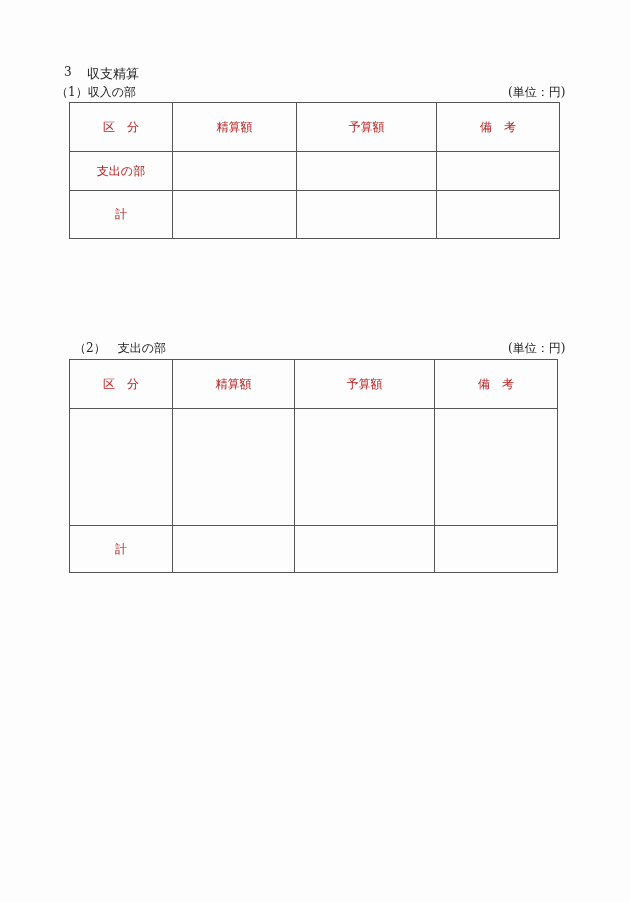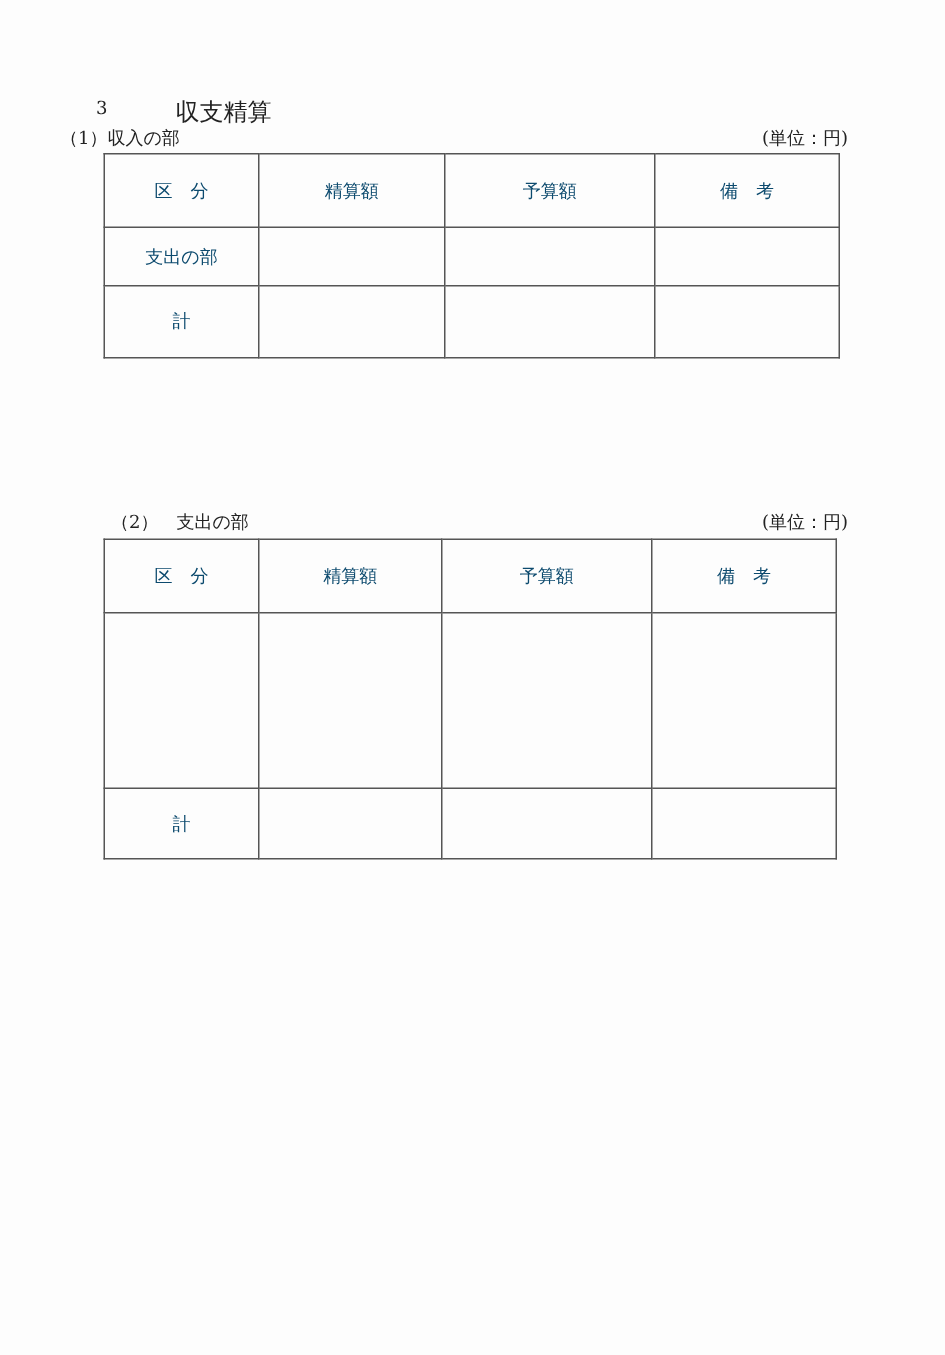--- a/index.html
+++ b/index.html
@@ -6,30 +6,30 @@
   body {
     width:630px; height:903px; background:#fdfdfd; position:relative; overflow:hidden;
     font-family: "DejaVu Serif", "Liberation Serif", serif; color:#222; font-size:12px;
   }
   .abs { position:absolute; white-space:nowrap; }
   table.grid {
     position:absolute; border-collapse:collapse; table-layout:fixed;
   }
   table.grid td {
     border:1px solid #555; text-align:center; vertical-align:middle; padding:0;
-    font-size:12px; color:#0c4a6e;margin-top:44px;
+    font-size:12px; color:#b91c1c;margin-top:44px;
   }
 </style>
 </head>
 <body>
 
 <div class="abs" style="left:64px; top:65px; font-size:12px;">3</div>
-<div class="abs" style="left:87px; top:65px; font-size:16px;margin-left:30px;">収支精算</div>
+<div class="abs" style="left:87px; top:65px; font-size:13px;">収支精算</div>
 
-<div class="abs" style="left:40px; top:84px;">（1）収入の部</div>
+<div class="abs" style="left:56px; top:84px;">（1）収入の部</div>
 <div class="abs" style="left:508px; top:84px;">(単位：円)</div>
 
 <table class="grid" style="left:69px; top:102px; width:491px;">
   <colgroup>
     <col style="width:103px">
       <col style="width:124px">
       <col style="width:140px">
       <col style="width:123px">
   </colgroup>
   <tbody>

